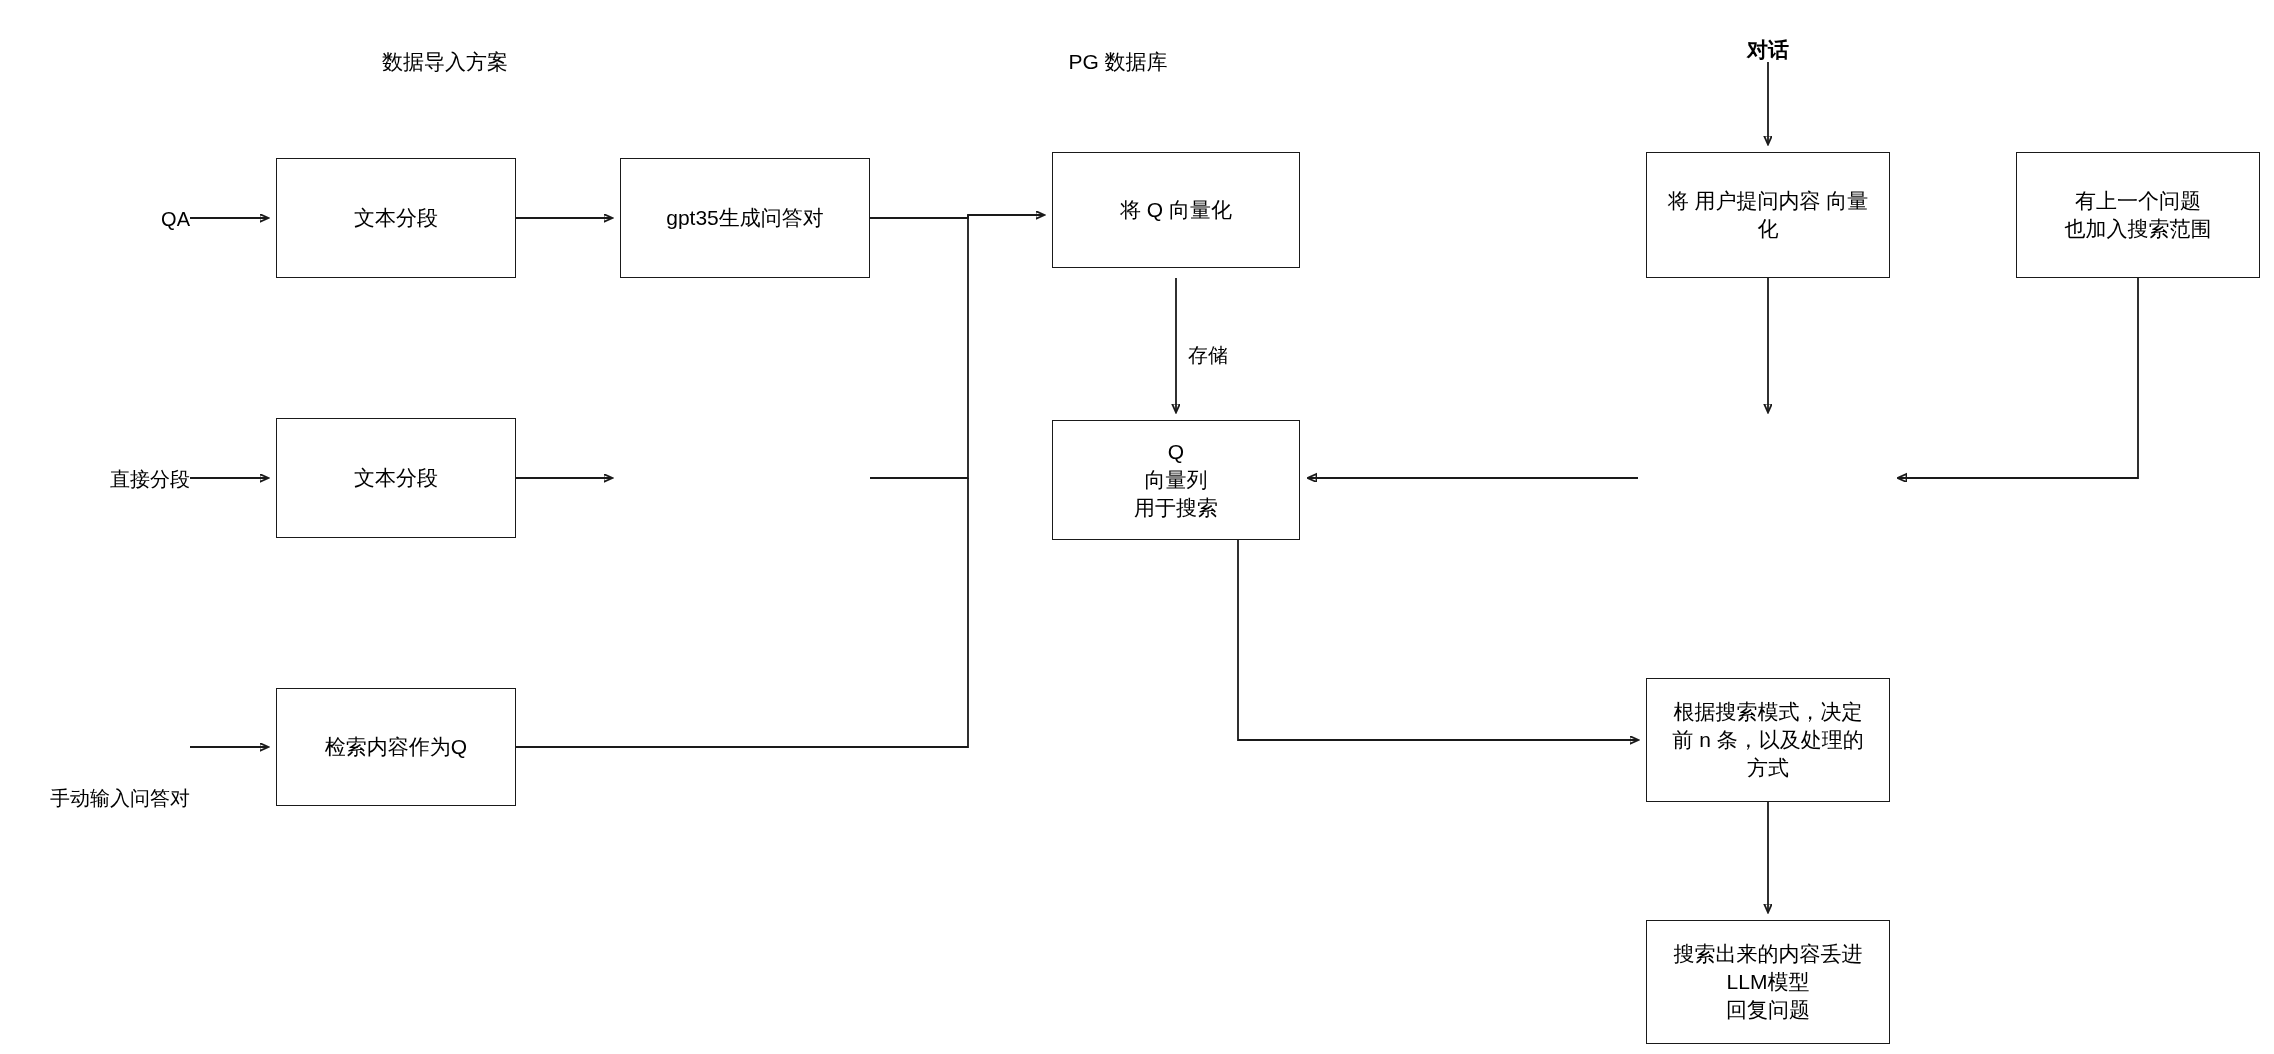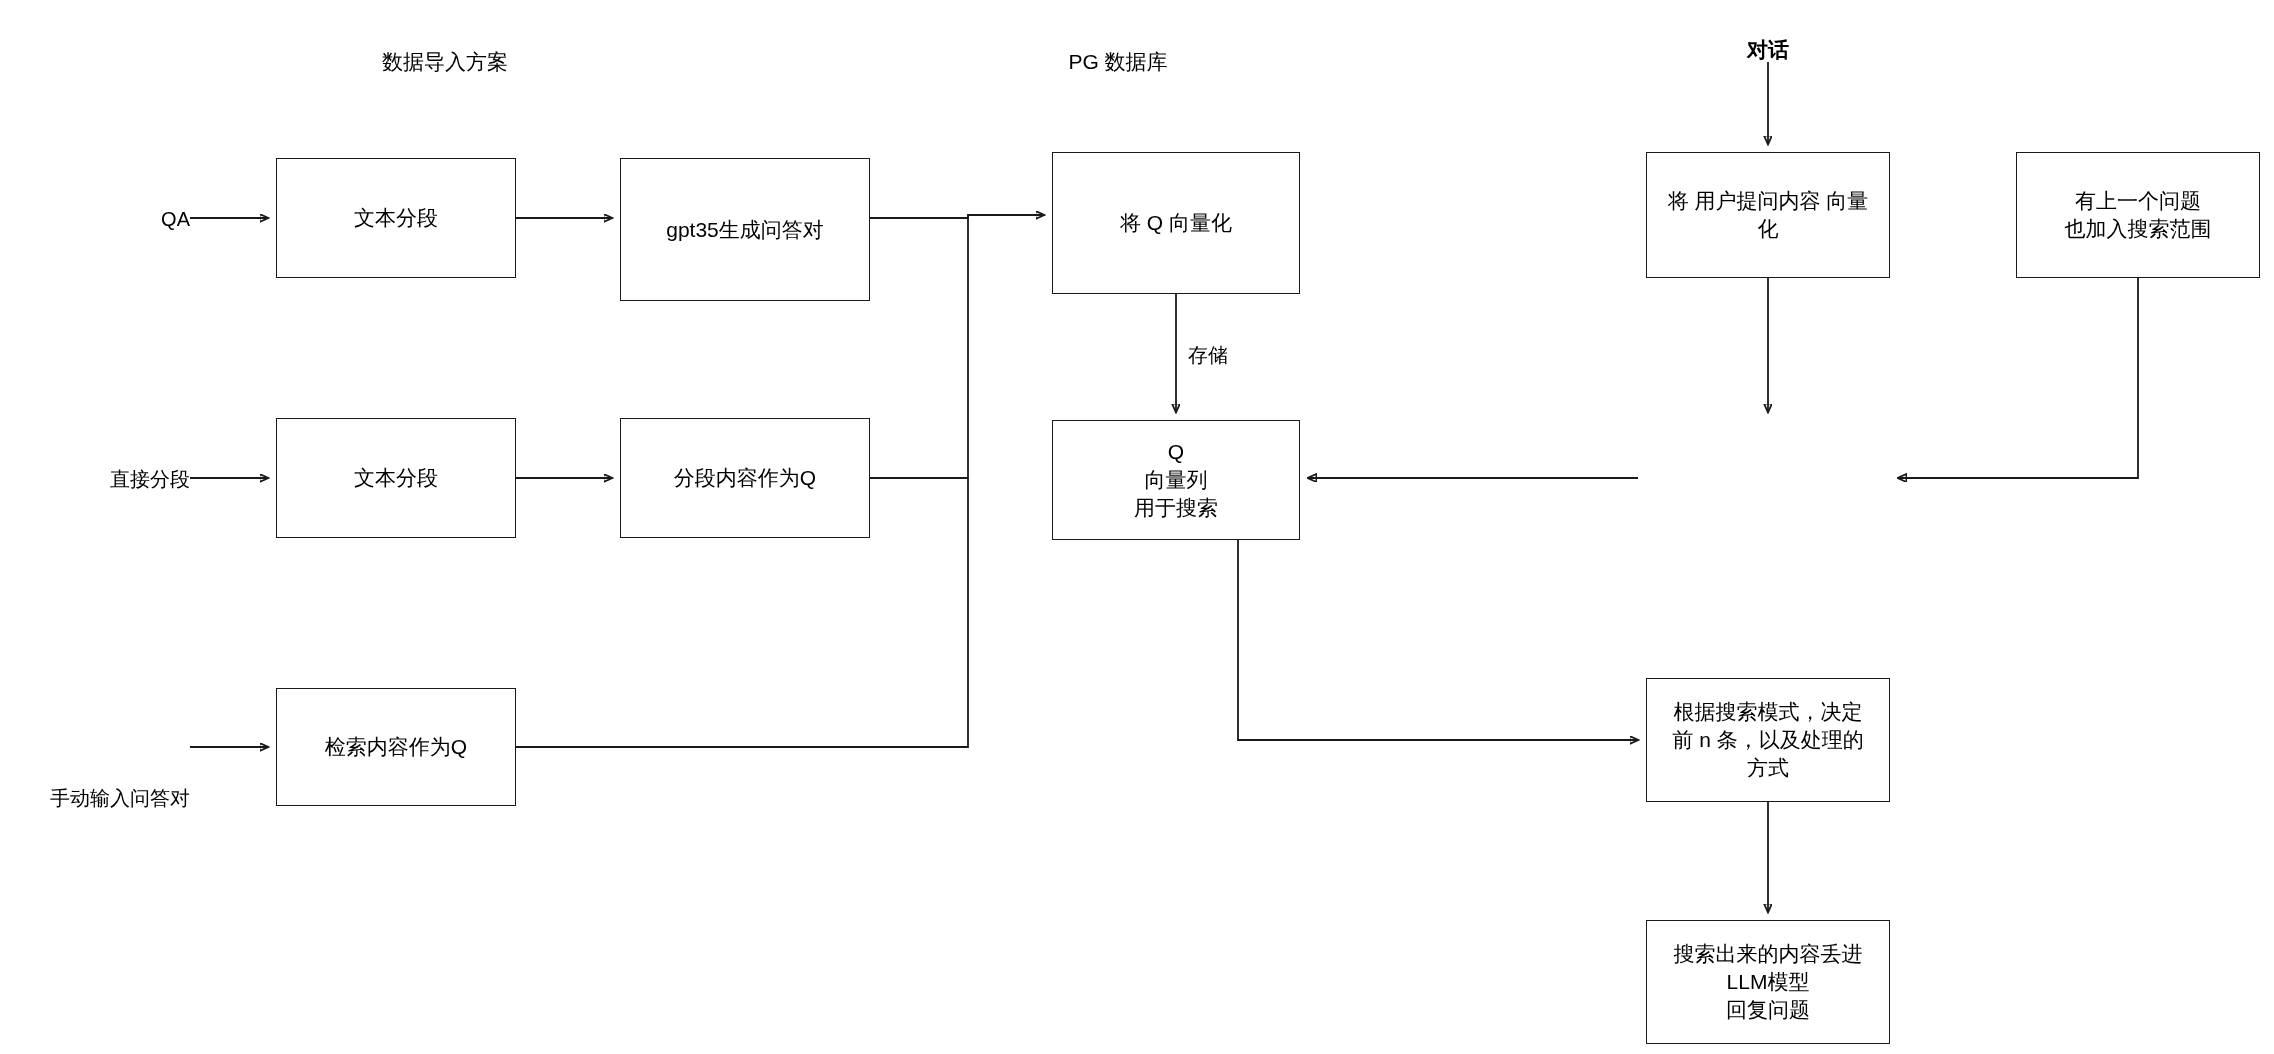--- a/index.html
+++ b/index.html
@@ -108,25 +108,24 @@
     <path d="M2138,278 L2138,478 L1898,478" marker-end="url(#arrow)"></path>
 
     <line x1="1638" y1="478" x2="1308" y2="478" marker-end="url(#arrow)"></line>
 
     <path d="M1238,540 L1238,740 L1638,740" marker-end="url(#arrow)"></path>
 
     <line x1="1768" y1="802" x2="1768" y2="912" marker-end="url(#arrow)"></line>
   </svg>
 
   <div class="node" style="left:276px; top:158px; width:240px; height:120px;">文本分段</div>
-  <div class="node" style="left:620px; top:158px; width:250px; height:143px;">gpt35生成问答对</div>
+  <div class="node" style="left:620px; top:158px; width:250px; height:120px;">gpt35生成问答对</div>
   <div class="node" style="left:276px; top:418px; width:240px; height:120px;">文本分段</div>
-  <div class="node" style="left:620px; top:418px; width:250px; height:120px;">分段内容作为Q</div>
   <div class="node" style="left:276px; top:688px; width:240px; height:118px;">检索内容作为Q</div>
-  <div class="node" style="left:1052px; top:152px; width:248px; height:142px;">将 Q 向量化</div>
+  <div class="node" style="left:1052px; top:152px; width:248px; height:116px;">将 Q 向量化</div>
   <div class="node" style="left:1052px; top:420px; width:248px; height:120px;">Q
 向量列
 用于搜索</div>
   <div class="node" style="left:1646px; top:152px; width:244px; height:126px;">将 用户提问内容 向量
 化</div>
   <div class="node" style="left:2016px; top:152px; width:244px; height:126px;text-align:center;">有上一个问题
 也加入搜索范围</div>
   <div class="node" style="left:1646px; top:678px; width:244px; height:124px;">根据搜索模式，决定
 前 n 条，以及处理的
 方式</div>

